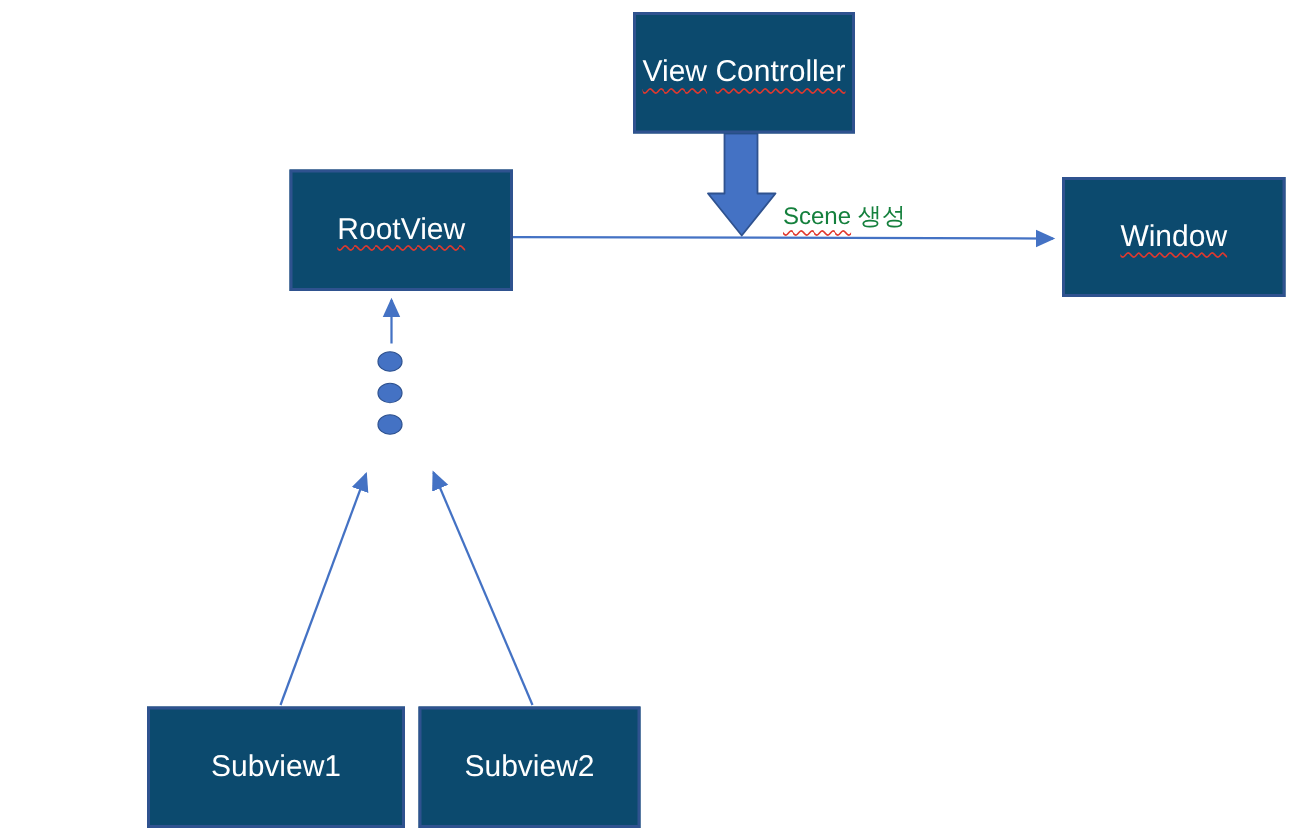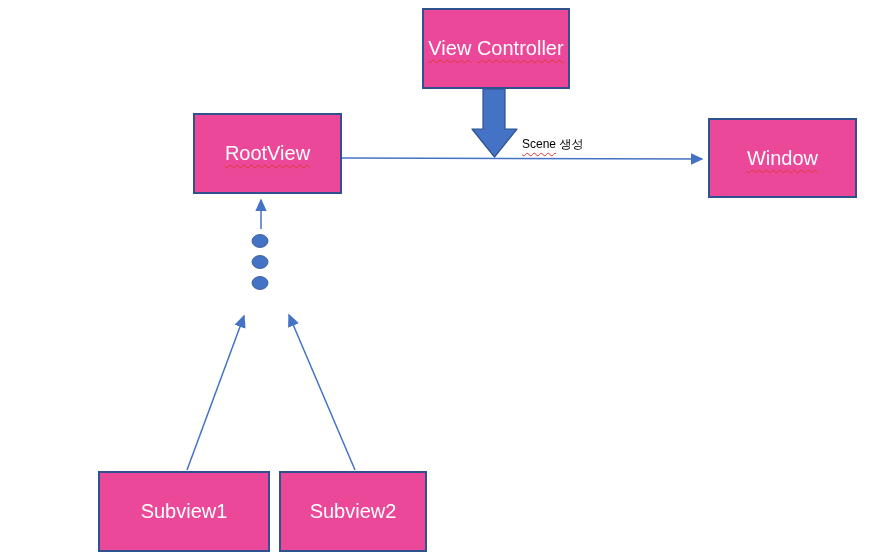--- a/index.html
+++ b/index.html
@@ -15,38 +15,38 @@
     position: absolute;
     left: 0; top: 0;
     width: 870px; height: 560px;
   }
   .node {
     position: absolute;
     box-sizing: border-box;
     display: flex;
     align-items: center;
     justify-content: center;
-    background: #ec4899;
+    background: #0c4a6e;
     border: 2px solid #2F528F;
     color: #ffffff;
     font-size: 20px;
     text-align: center;
     white-space: nowrap;
   }
   .n-view-controller { left: 422px; top: 8px;   width: 148px; height: 81px; }
   .n-root-view       { left: 193px; top: 113px; width: 149px; height: 81px; text-align: center; }
   .n-window          { left: 708px; top: 118px; width: 149px; height: 80px; }
   .n-subview1        { left: 98px;  top: 471px; width: 172px; height: 81px; }
   .n-subview2        { left: 279px; top: 471px; width: 148px; height: 81px; }
   .edge-label {
     position: absolute;
     left: 522px; top: 133px;
-    font-size: 12px;
+    font-size: 16px;
     line-height: 23px;
-    color: #000000;
+    color: #15803d;
     white-space: nowrap;
   }
   
   .sq, .sq-one {
     text-decoration-line: underline;
     text-decoration-style: wavy;
     text-decoration-color: #E0382E;
     text-decoration-thickness: 1px;
     text-underline-offset: 4px;
     text-decoration-skip-ink: none;

